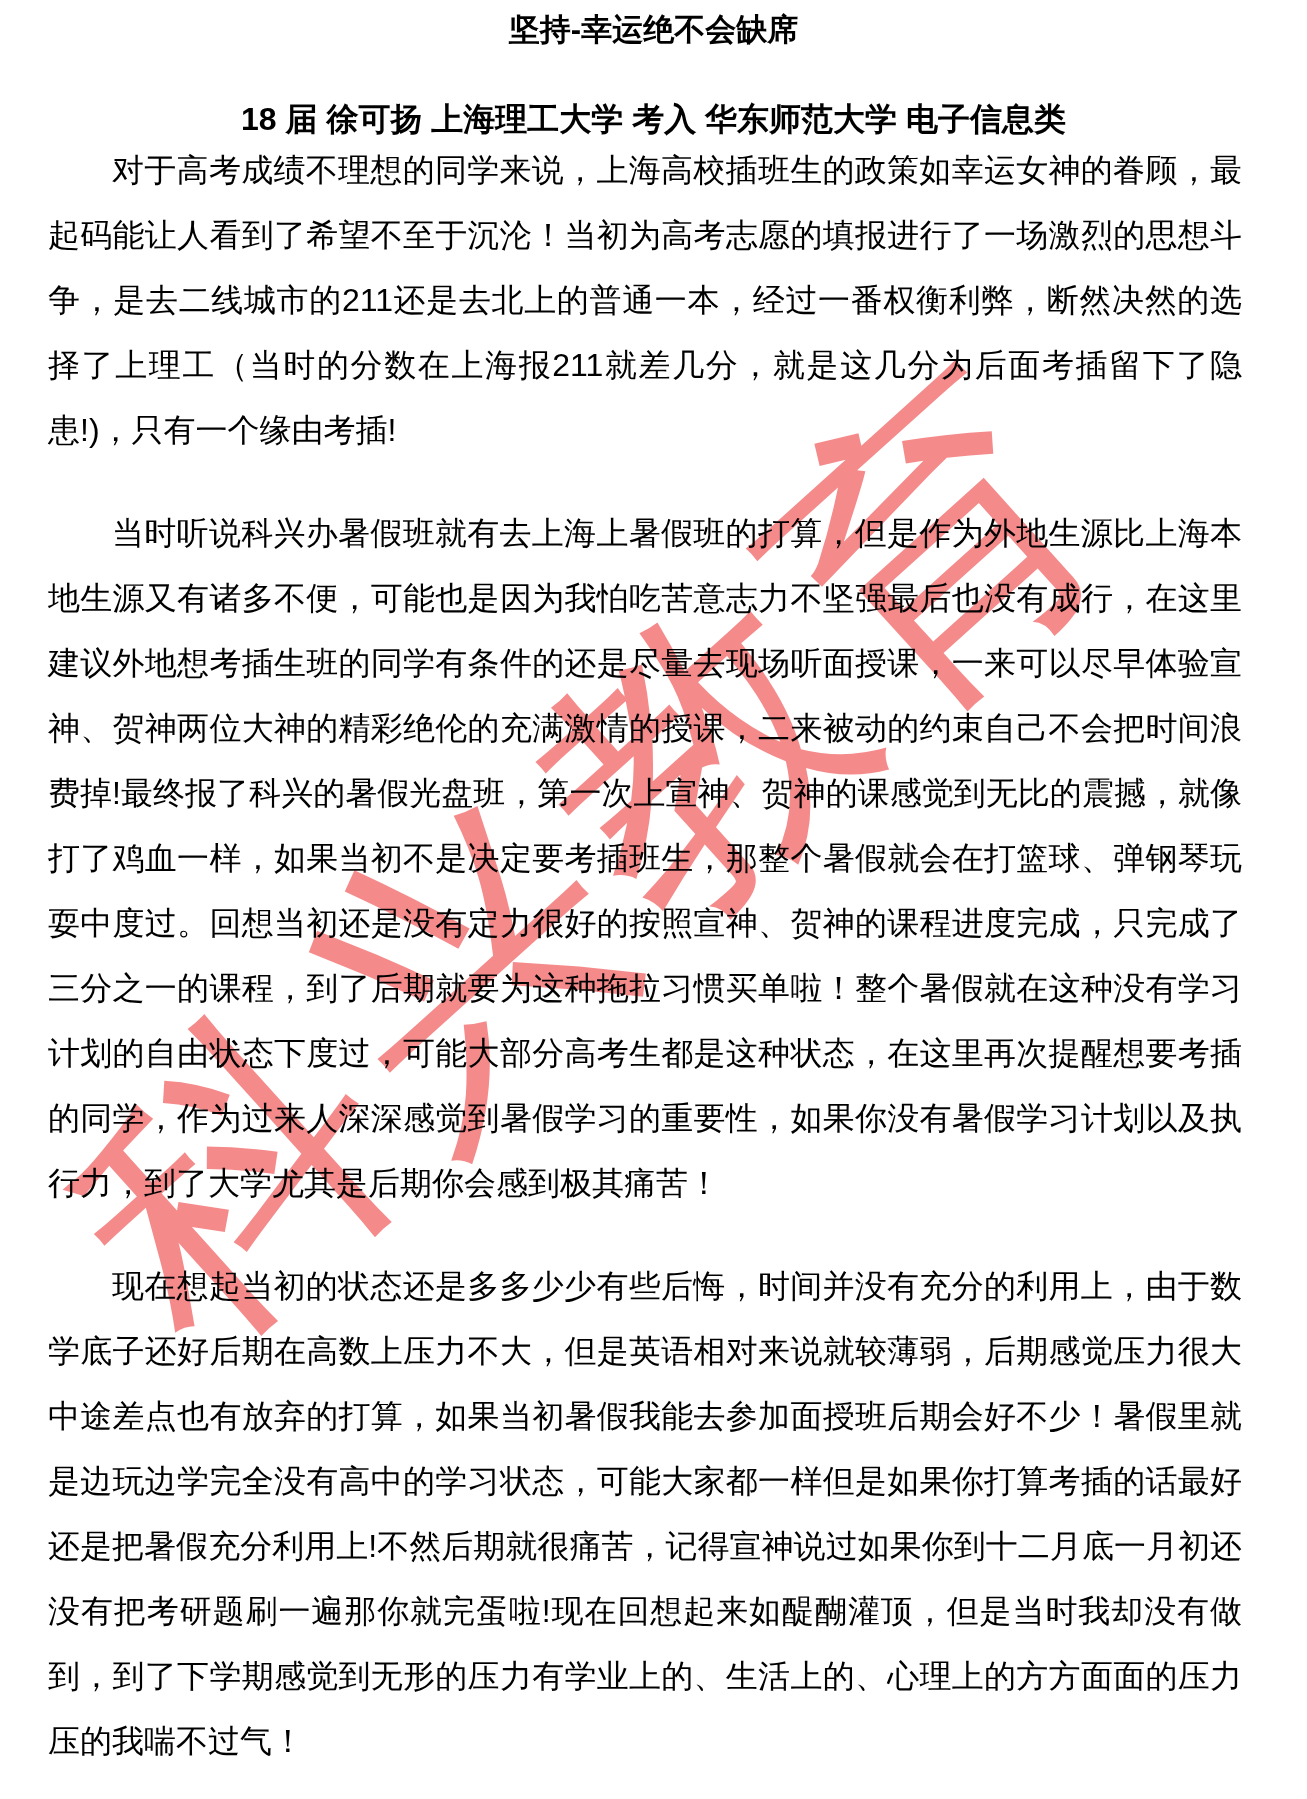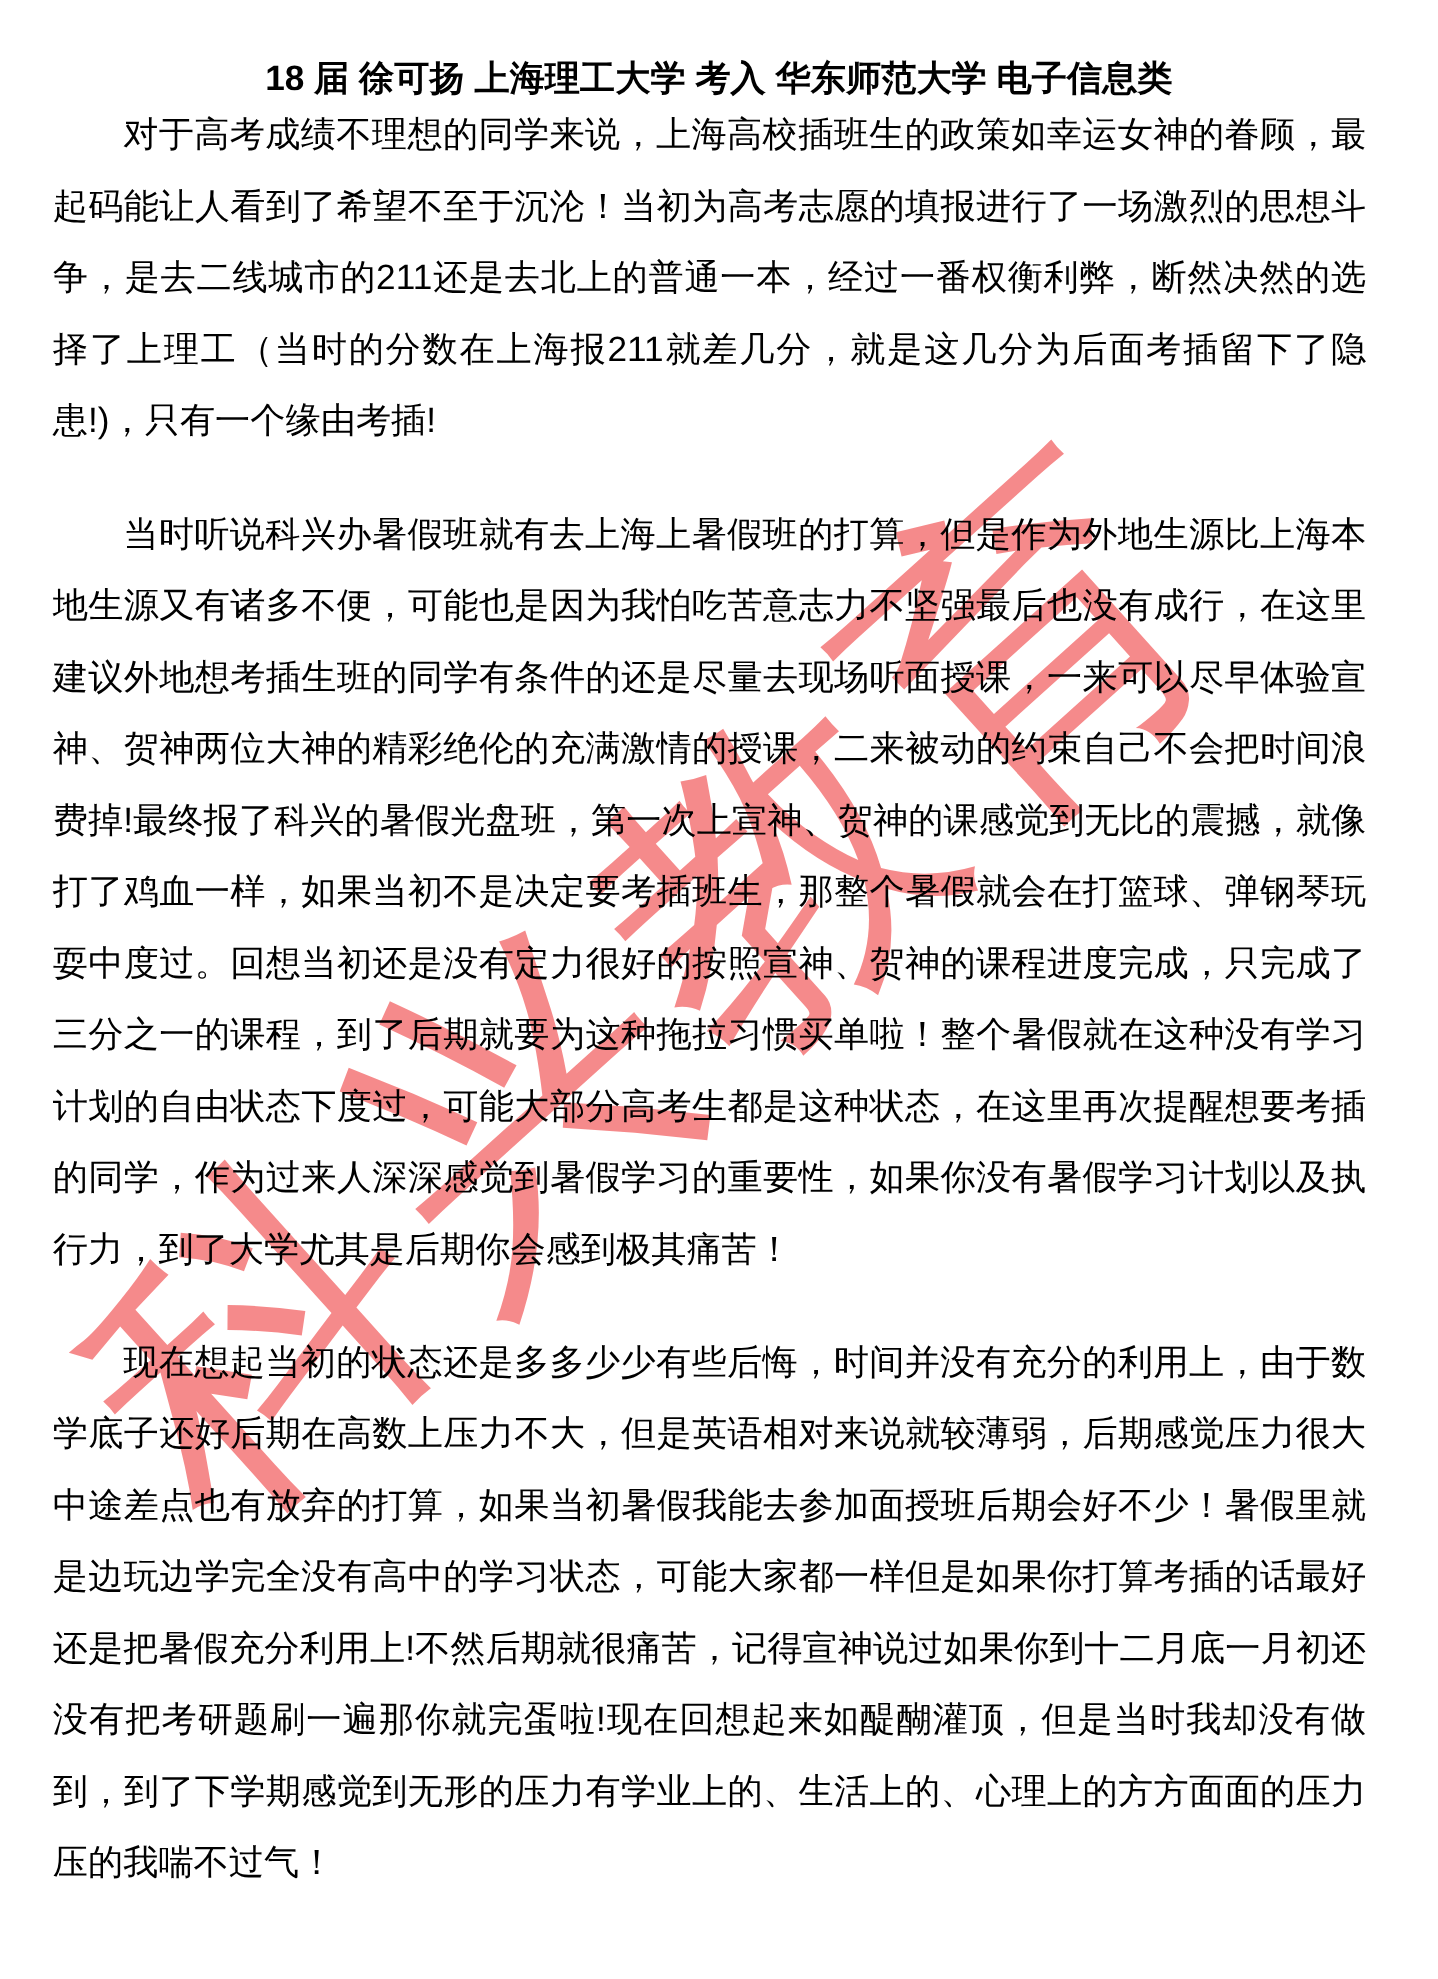--- a/index.html
+++ b/index.html
@@ -71,20 +71,21 @@
   }
 </style>
 </head>
 <body>
 
 <div class="page">
 
   <div class="watermark">科兴教育</div>
 
   <div class="doc">
+    <h1 class="title">坚持-幸运绝不会缺席</h1>
 
     <div class="byline">18 届 徐可扬 上海理工大学 考入 华东师范大学 电子信息类</div>
 
     <p class="para">对于高考成绩不理想的同学来说，上海高校插班生的政策如幸运女神的眷顾，最起码能让人看到了希望不至于沉沦！当初为高考志愿的填报进行了一场激烈的思想斗争，是去二线城市的211还是去北上的普通一本，经过一番权衡利弊，断然决然的选择了上理工（当时的分数在上海报211就差几分，就是这几分为后面考插留下了隐患!)，只有一个缘由考插!</p>
 
     <p class="para">当时听说科兴办暑假班就有去上海上暑假班的打算，但是作为外地生源比上海本地生源又有诸多不便，可能也是因为我怕吃苦意志力不坚强最后也没有成行，在这里建议外地想考插生班的同学有条件的还是尽量去现场听面授课，一来可以尽早体验宣神、贺神两位大神的精彩绝伦的充满激情的授课，二来被动的约束自己不会把时间浪费掉!最终报了科兴的暑假光盘班，第一次上宣神、贺神的课感觉到无比的震撼，就像打了鸡血一样，如果当初不是决定要考插班生，那整个暑假就会在打篮球、弹钢琴玩耍中度过。回想当初还是没有定力很好的按照宣神、贺神的课程进度完成，只完成了三分之一的课程，到了后期就要为这种拖拉习惯买单啦！整个暑假就在这种没有学习计划的自由状态下度过，可能大部分高考生都是这种状态，在这里再次提醒想要考插的同学，作为过来人深深感觉到暑假学习的重要性，如果你没有暑假学习计划以及执行力，到了大学尤其是后期你会感到极其痛苦！</p>
 
     <p class="para">现在想起当初的状态还是多多少少有些后悔，时间并没有充分的利用上，由于数学底子还好后期在高数上压力不大，但是英语相对来说就较薄弱，后期感觉压力很大中途差点也有放弃的打算，如果当初暑假我能去参加面授班后期会好不少！暑假里就是边玩边学完全没有高中的学习状态，可能大家都一样但是如果你打算考插的话最好还是把暑假充分利用上!不然后期就很痛苦，记得宣神说过如果你到十二月底一月初还没有把考研题刷一遍那你就完蛋啦!现在回想起来如醍醐灌顶，但是当时我却没有做到，到了下学期感觉到无形的压力有学业上的、生活上的、心理上的方方面面的压力压的我喘不过气！</p>
   </div>
 

